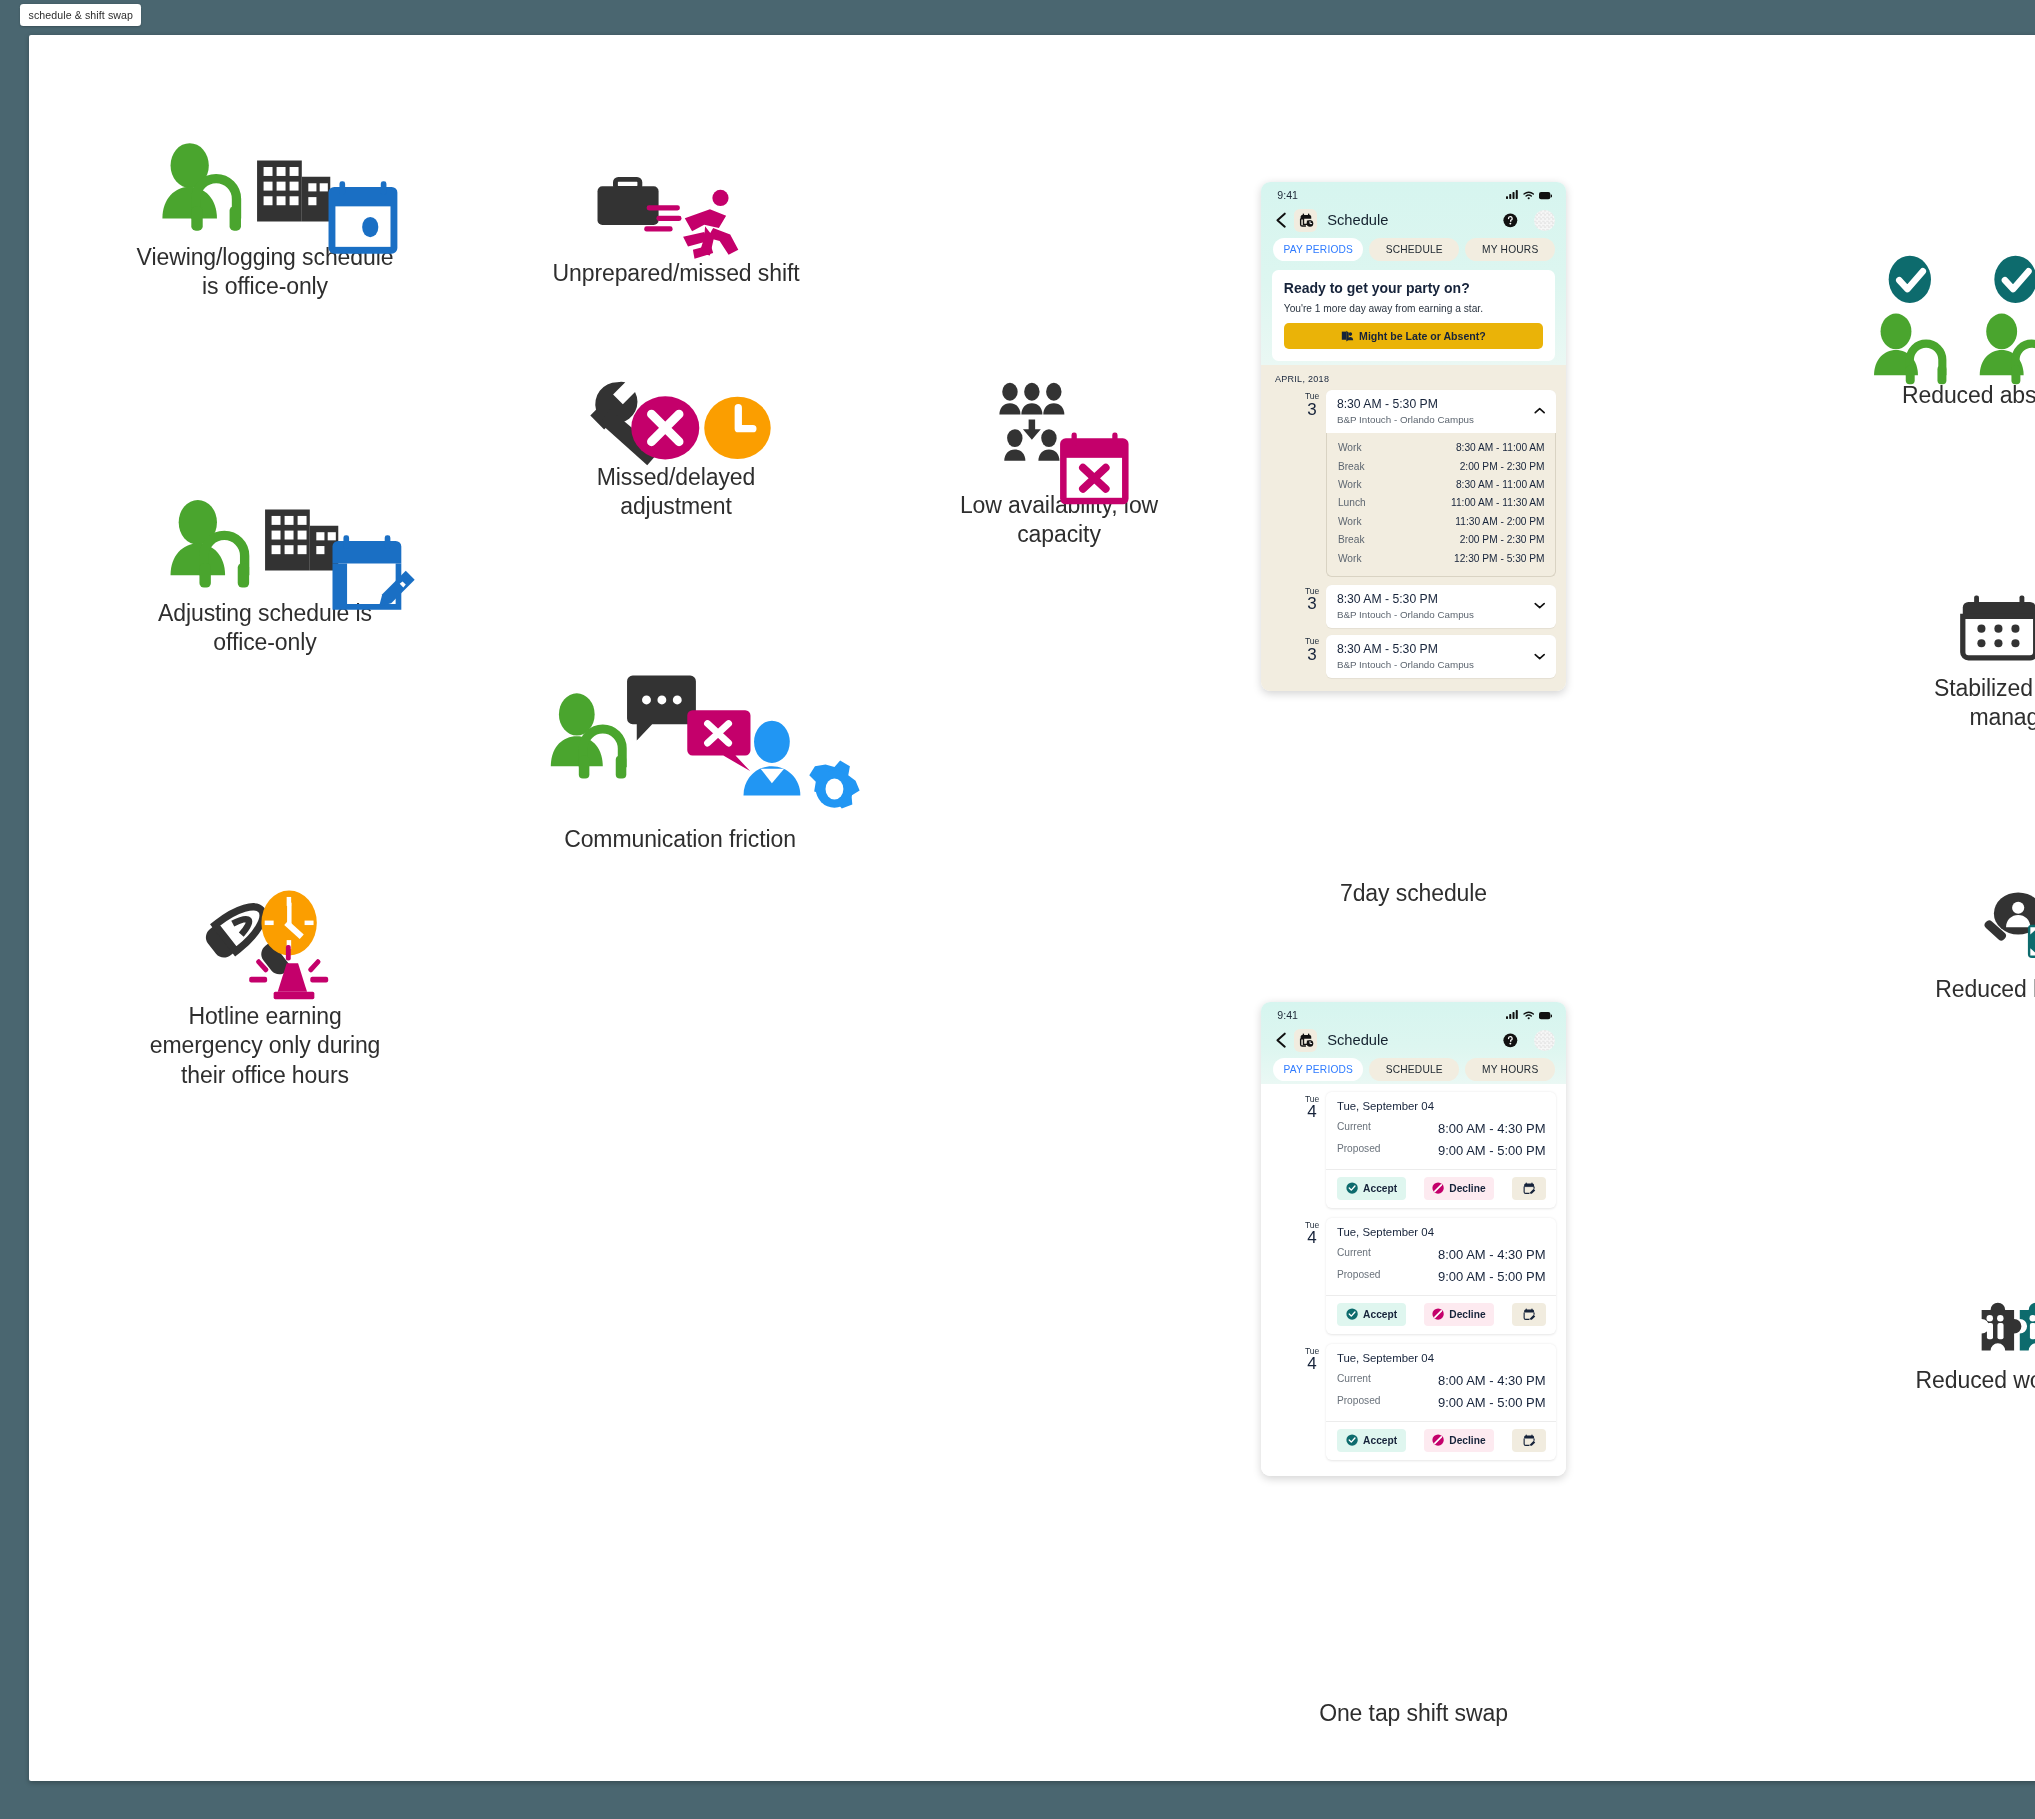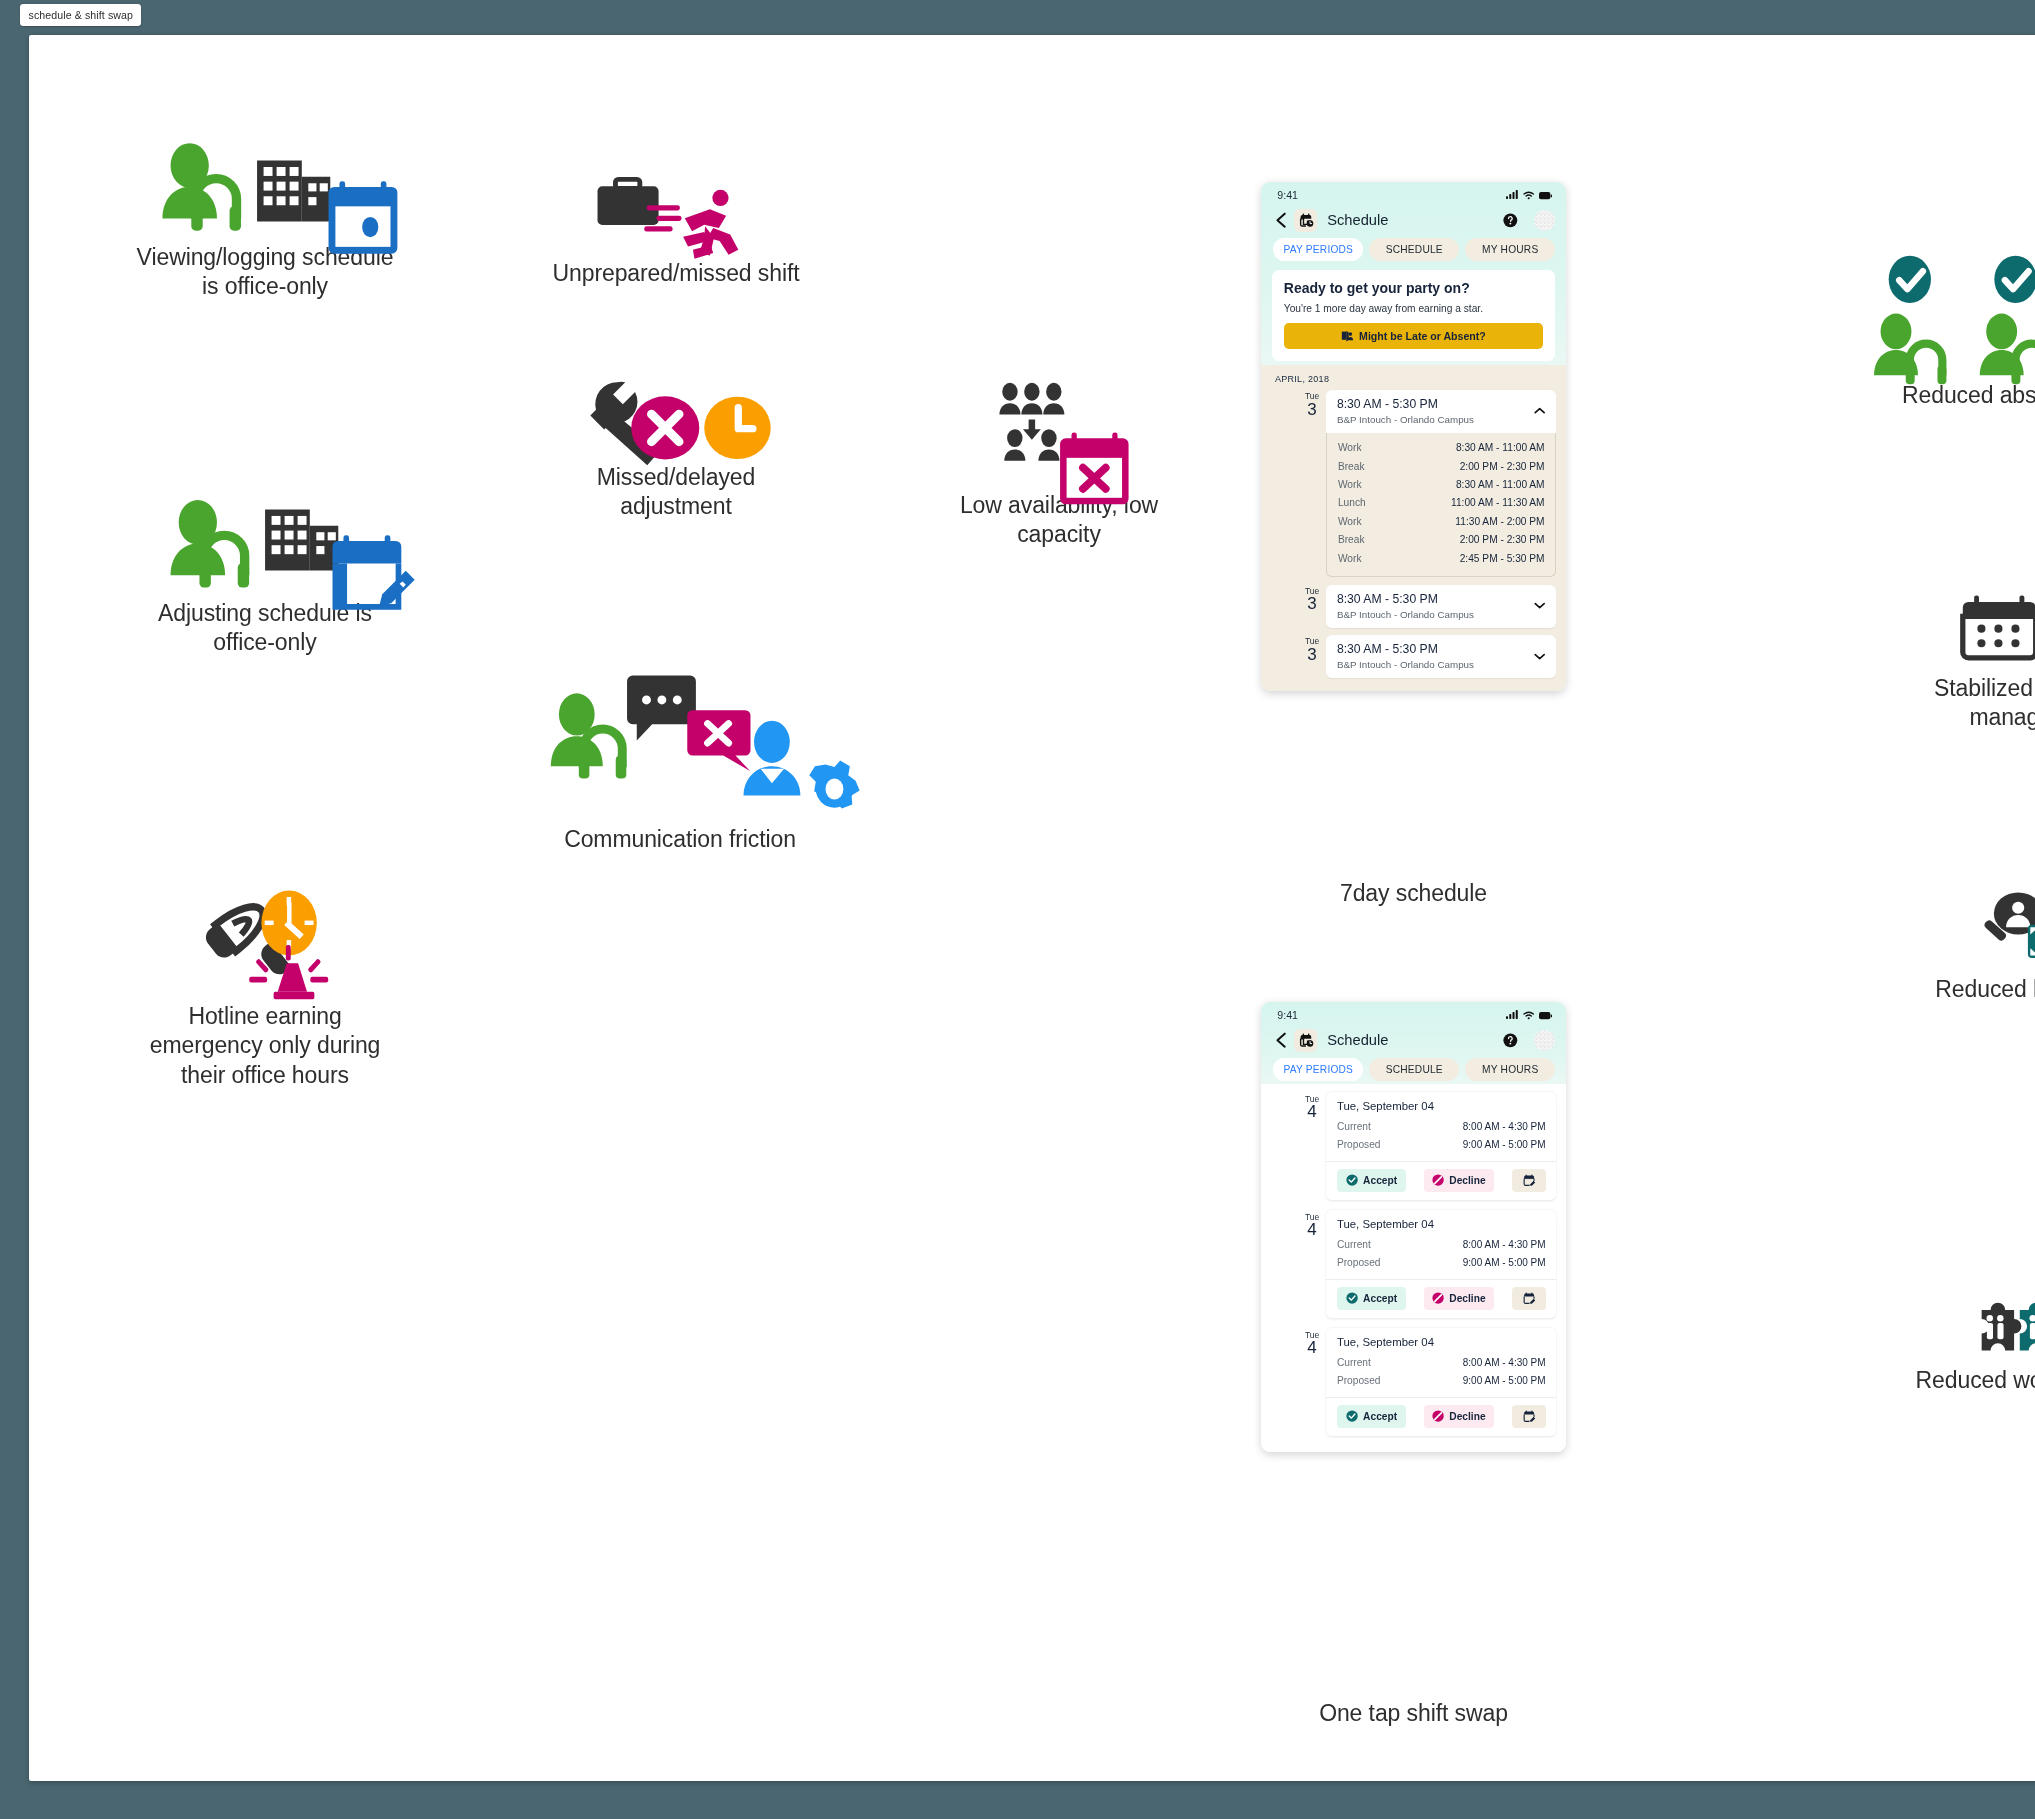--- a/index.html
+++ b/index.html
@@ -132,21 +132,21 @@
   .swap-wrap { padding: 8.1px 9.8px 16.3px 9.8px; background:#fff; }
   .swap-row { display: flex; align-items: flex-start; margin-bottom: 10.6px; }
   .swap-card {
     flex: 1; background: #ffffff; border-radius: 5.7px; overflow: hidden;
     box-shadow: 0 0.8px 2.4px rgba(0,0,0,.10);
   }
   .swap-body { padding: 8.1px 10.6px 7.3px 10.6px; }
   .swap-title { font-size: 11.4px; color: #16233a; font-weight: 400; margin-bottom: 5.7px; }
   .swap-line { display: flex; justify-content: space-between; padding: 3.3px 0; }
   .swap-label { font-size: 10.2px; color: #6a727b; }
-  .swap-value { font-size: 10px; color: #16233a; }
+  .swap-value { font-size: 13px; color: #16233a; }
   .swap-actions {
     display: flex; gap: 18px; border-top: 0.4px solid #ececec;
     padding: 7.3px 10.6px 8.1px 10.6px;
   }
   .act {
     flex: 1; border-radius: 4.1px; display: flex; align-items: center;
     justify-content: center; gap: 4.9px; padding: 5.3px 0;
     font-size: 10.2px; font-weight: 700; color: #16233a; cursor: pointer;
   }
   .act.accept { background: #dff6ef; }
@@ -609,21 +609,21 @@
               <div class="detail-line">
                 <span class="detail-label">Work</span>
                 <span class="detail-value">11:30 AM - 2:00 PM</span>
                 </div>
               <div class="detail-line">
                 <span class="detail-label">Break</span>
                 <span class="detail-value">2:00 PM - 2:30 PM</span>
                 </div>
               <div class="detail-line">
                 <span class="detail-label">Work</span>
-                <span class="detail-value">2:45 PM - 5:30 PM</span>
+                <span class="detail-value">12:30 PM - 5:30 PM</span>
                 </div>
             </div>
           </div>
         </div>
 
         <div class="sched-row">
           <div class="sched-date">
             <div class="sched-dow">Tue</div>
             <div class="sched-day">3</div>
           </div>

